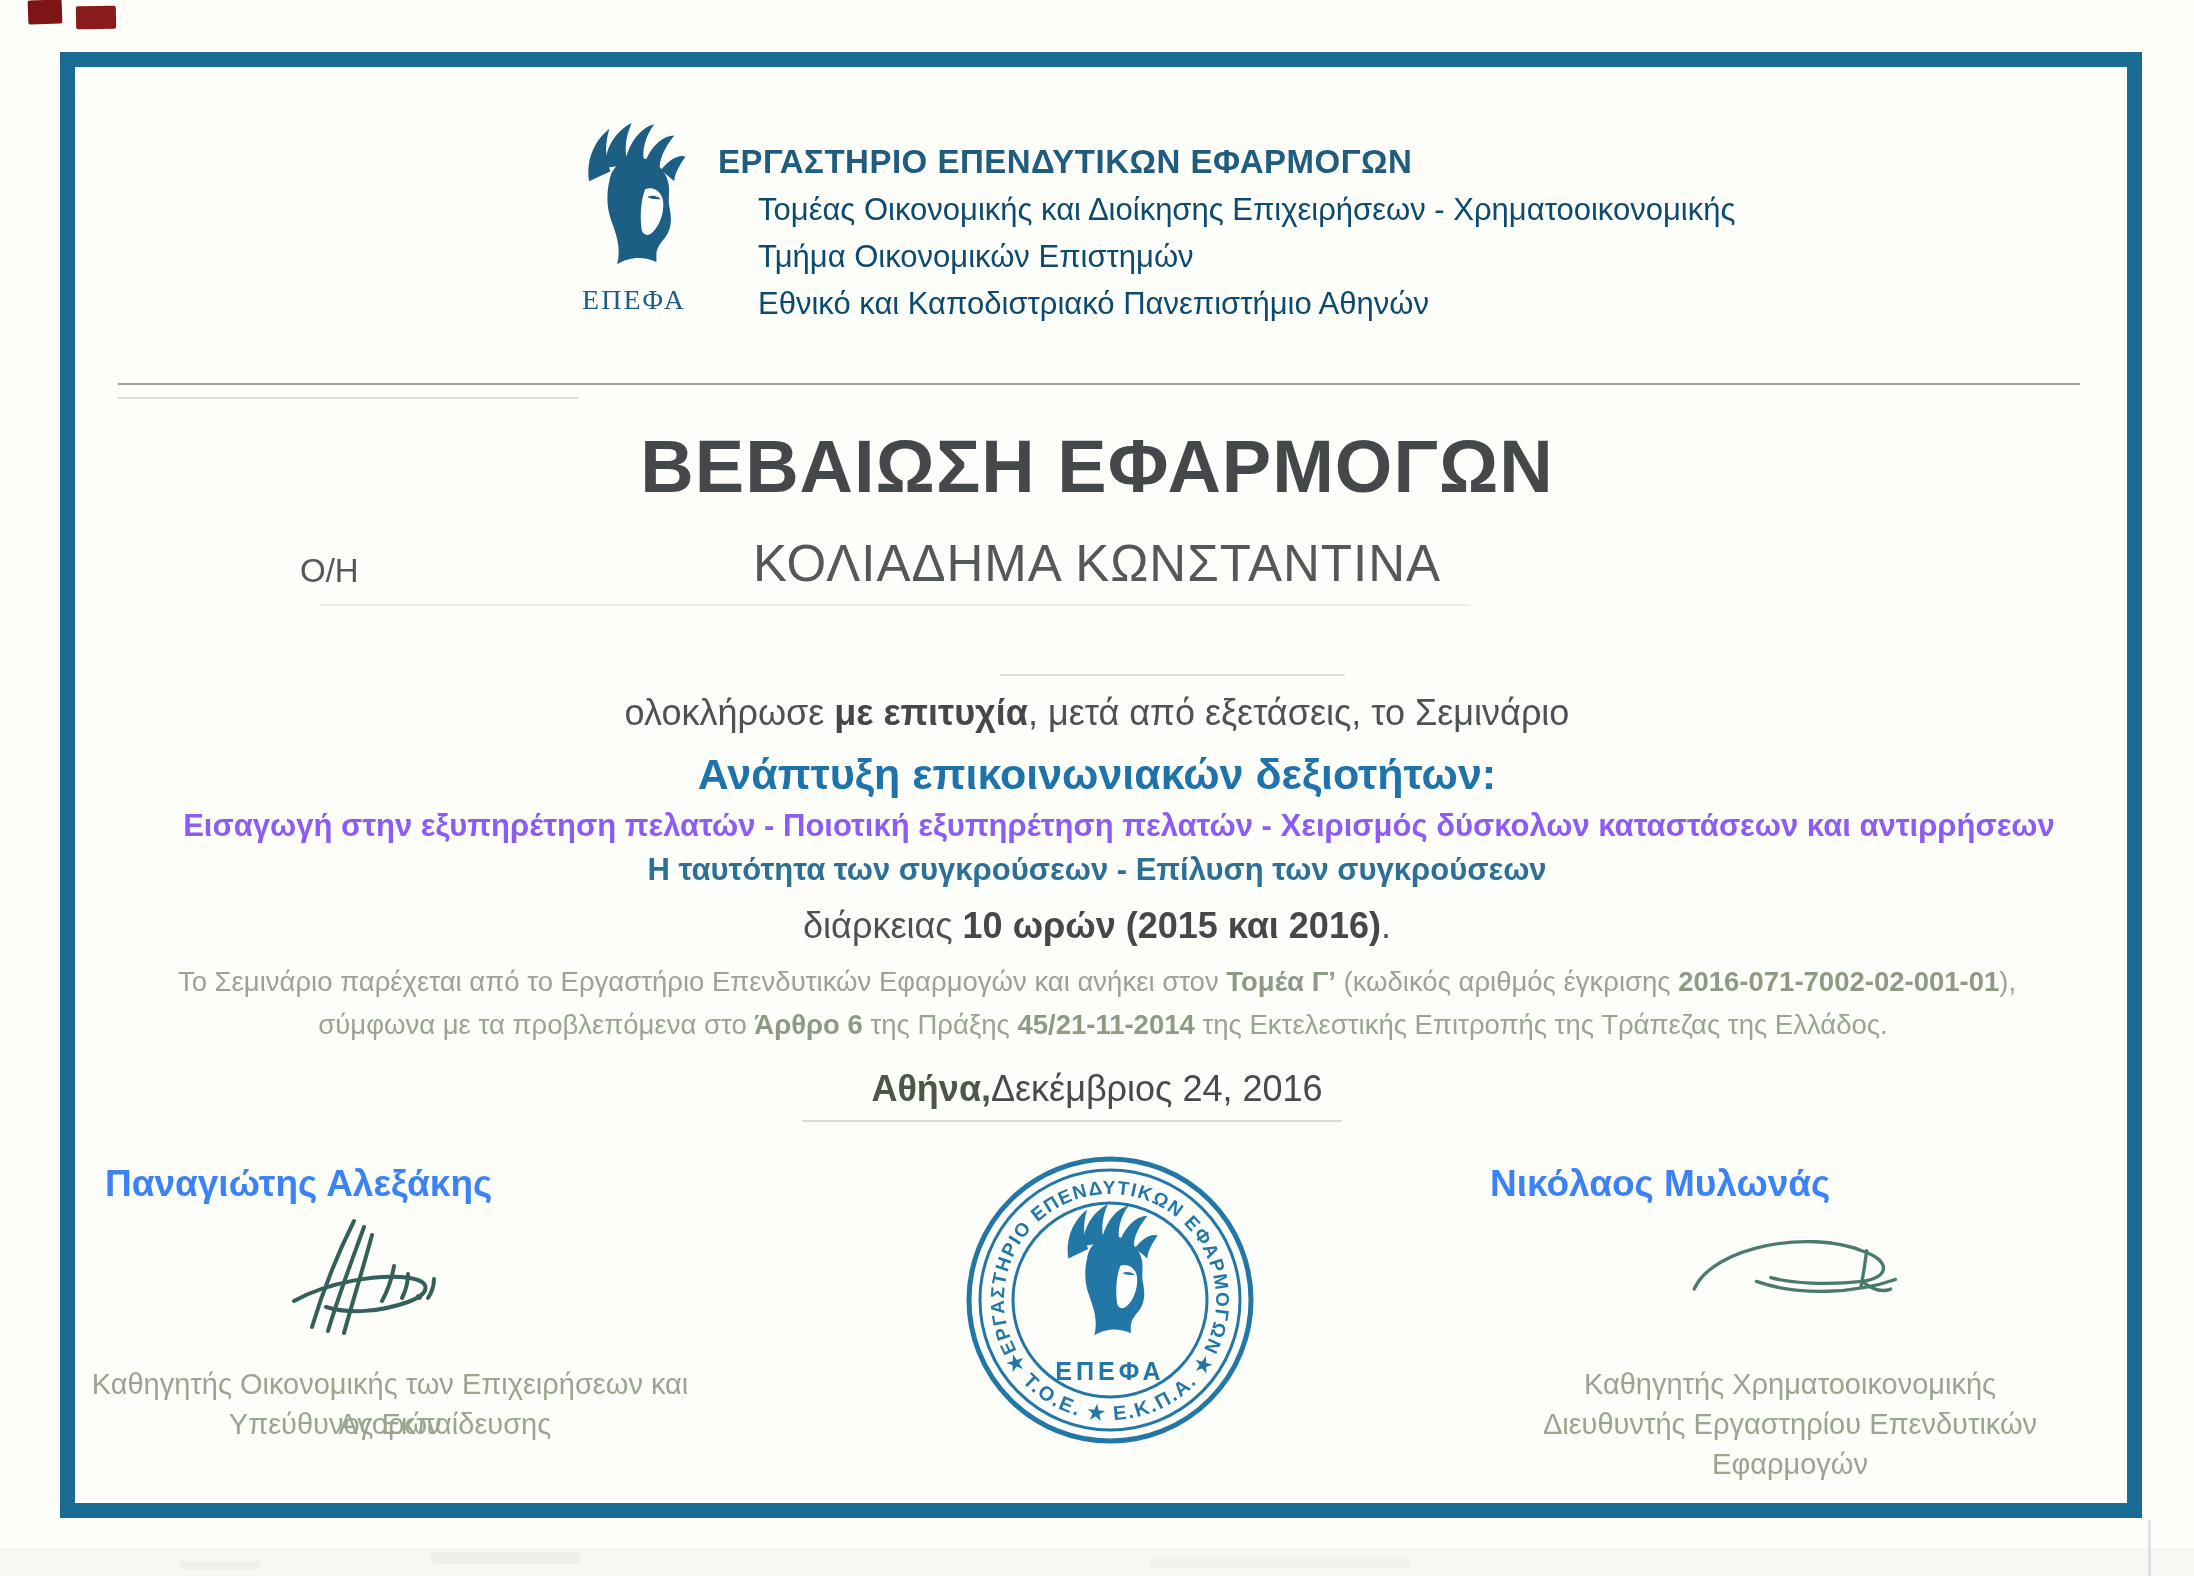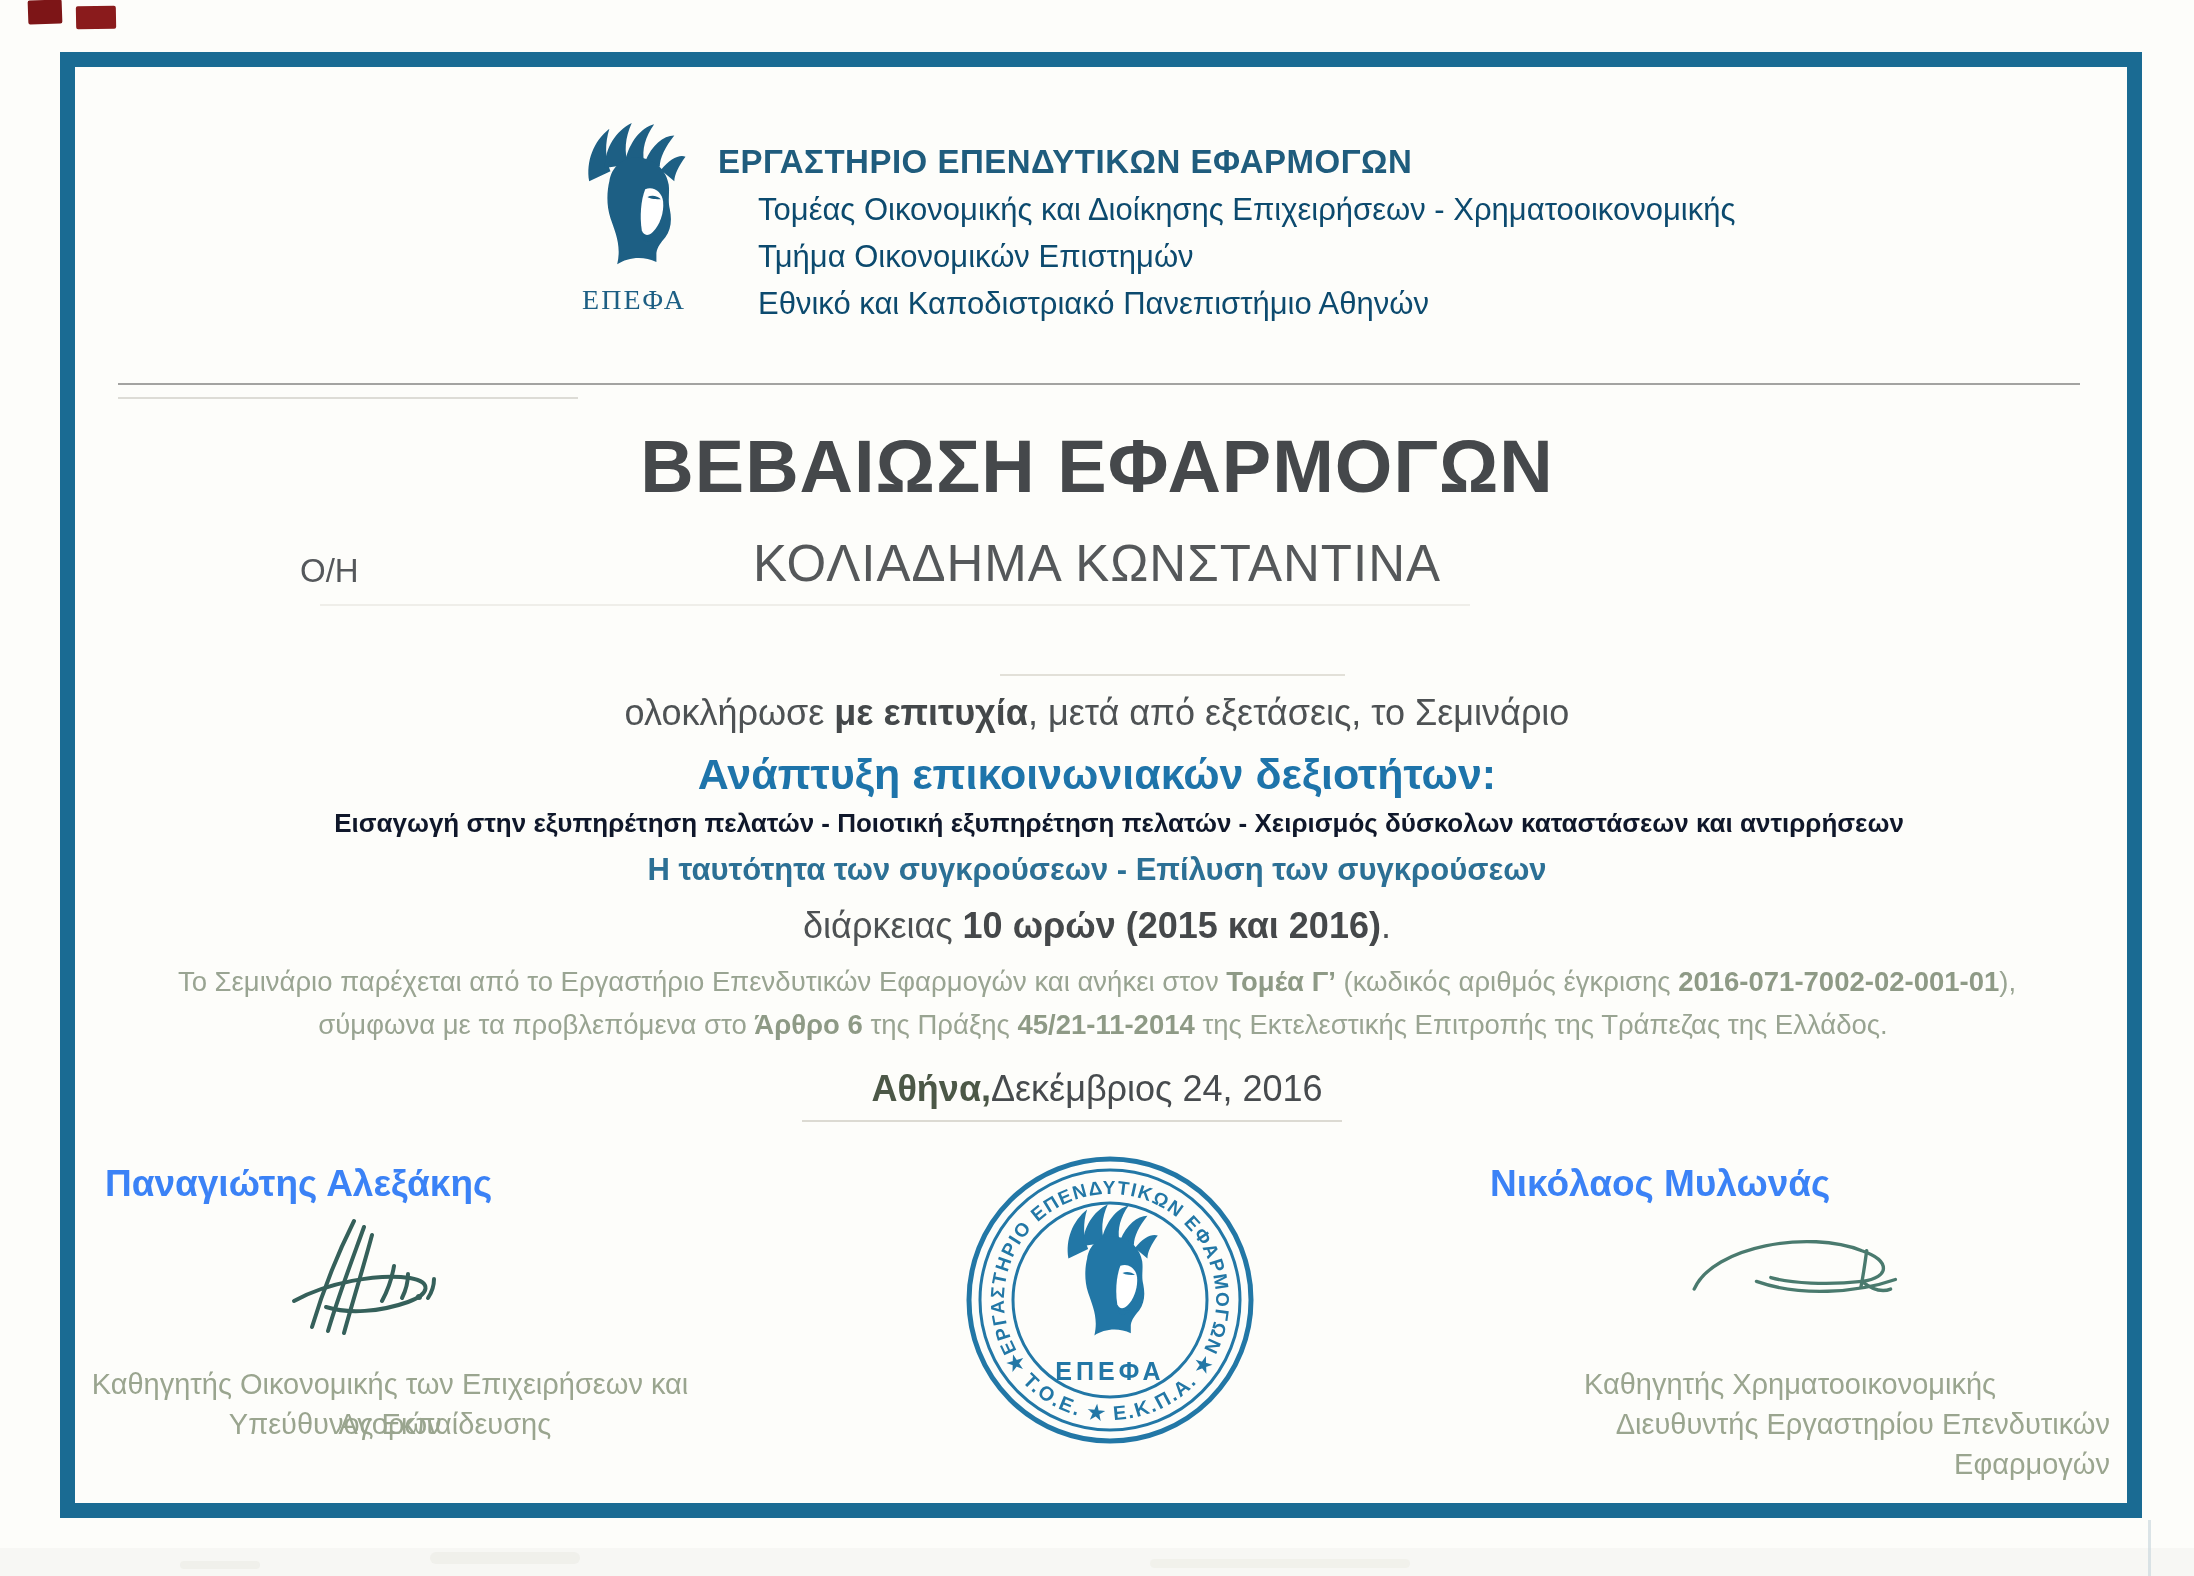--- a/index.html
+++ b/index.html
@@ -43,40 +43,40 @@
   .title { top:424px; font-size:74px; font-weight:bold; letter-spacing:1px; color:#45484b; }
   .oh    { position:absolute; left:300px; top:552px; font-size:33px; color:#55585b; }
   .name  { top:534px; font-size:51px; letter-spacing:1px; color:#55585a; }
   .name-rule { position:absolute; left:320px; top:604px; width:1150px; height:2px; background:#efeee9; }
   .afm   { top:628px; font-size:36px; color:#4e5254; }
   .afm-value { margin-left:45px; letter-spacing:1px; }
   .afm-rule { position:absolute; left:1000px; top:674px; width:345px; height:2px; background:#e2e0d8; }
   .completion { top:692px; font-size:36px; color:#4e5254; }
   .completion b { color:#44484a; }
   .sem-title { top:750px; font-size:43px; font-weight:bold; color:#1e74aa; }
-  .sem-sub1  { top:808px; font-size:26px; font-weight:bold; color:#0f172a;padding-left:44px; }
+  .sem-sub1  { top:808px; font-size:31px; font-weight:bold; color:#8b5cf6;padding-left:44px; }
   .sem-sub2  { top:852px; font-size:31px; font-weight:bold; color:#2c7095; }
   .duration  { top:905px; font-size:36px; color:#4e5254; }
   .duration b{ color:#45484a; }
   .fine1 { top:966px;  font-size:27.5px; color:#99a492; }
   .fine2 { top:1009px; font-size:27.5px; color:#99a492;padding-left:12px; }
   .fine1 b, .fine2 b { color:#8e9a86; }
   .dateline { top:1068px; font-size:36px; color:#474b4e; }
   .dateline b { color:#4c5847; }
   .date-rule { position:absolute; left:802px; top:1120px; width:540px; height:2px; background:#dcdad2; }
 
   
   .sig-name  { position:absolute; font-size:37px; font-weight:bold; color:#3b82f6; }
   .sig-title { position:absolute; text-align:center; font-size:29px; color:#9aa58f; line-height:40px; }
   .sig-name.left  { left:105px;  top:1163px; width:570px; }
   .sig-name.right { left:1490px; top:1163px; width:600px; }
   .sig-title.l1 { left:70px;   top:1364px; width:640px; }
   .sig-title.l2 { left:70px;   top:1404px; width:640px; }
   .sig-title.r1 { left:1470px; top:1364px; width:640px; }
-  .sig-title.r2 { left:1470px; top:1404px; width:640px;text-align:right; }
+  .sig-title.r2 { left:1470px; top:1404px; width:640px; }
   .sig-draw { position:absolute; }
   .sig-draw.left  { left:245px;  top:1205px; width:250px; height:150px; }
   .sig-draw.right { left:1615px; top:1222px; width:350px; height:115px; }
 
   
   .seal { position:absolute; left:960px; top:1150px; width:300px; height:300px; color:#2277a6; }
 
   
   .noise { position:absolute; background:#ececе7; background:#ececE7; border-radius:6px; opacity:.8; }
   .n1 { left:430px;  top:1552px; width:150px; height:12px; background:#ededе8; background:#ededE8;}

